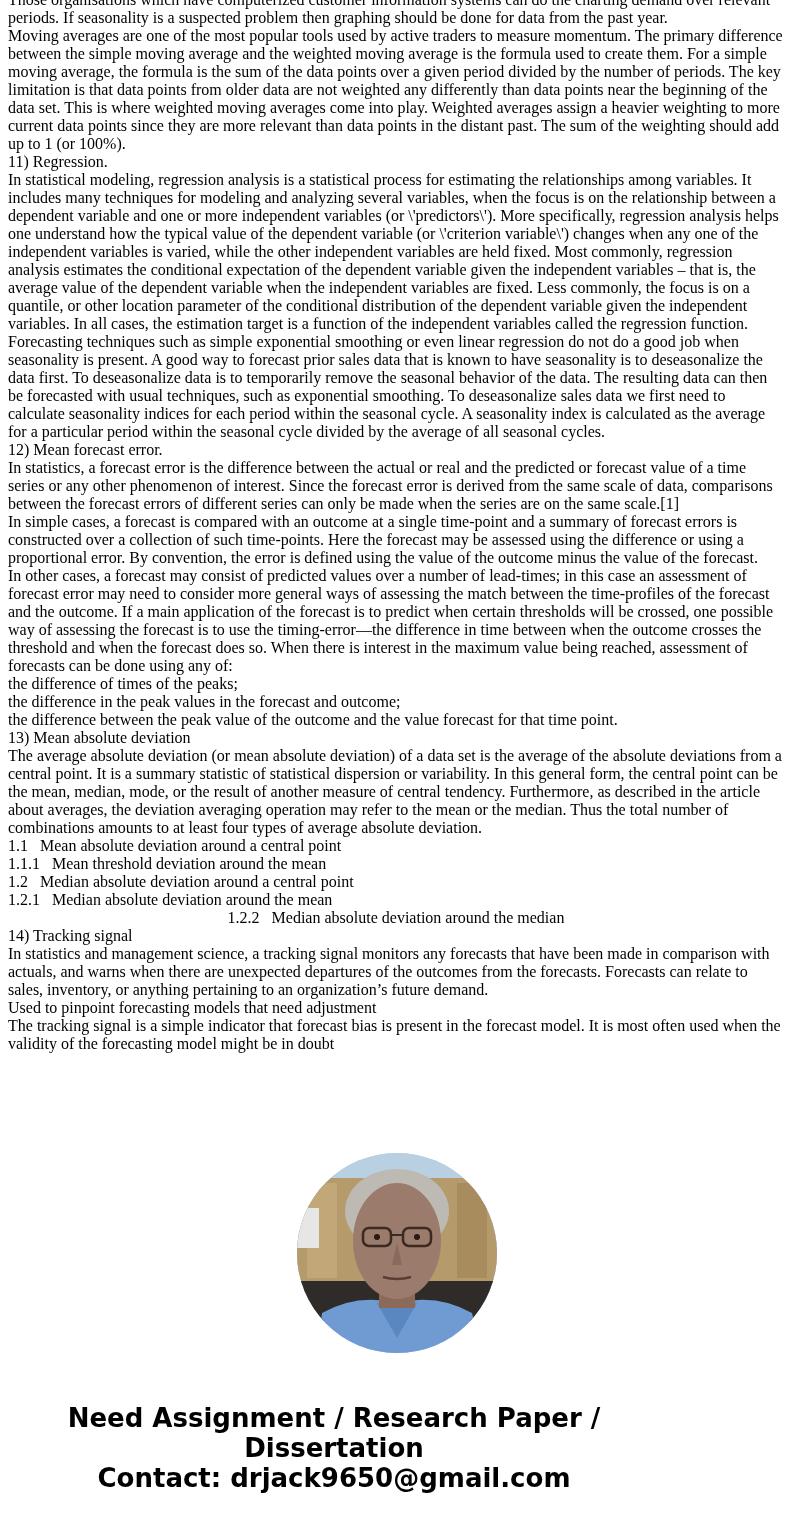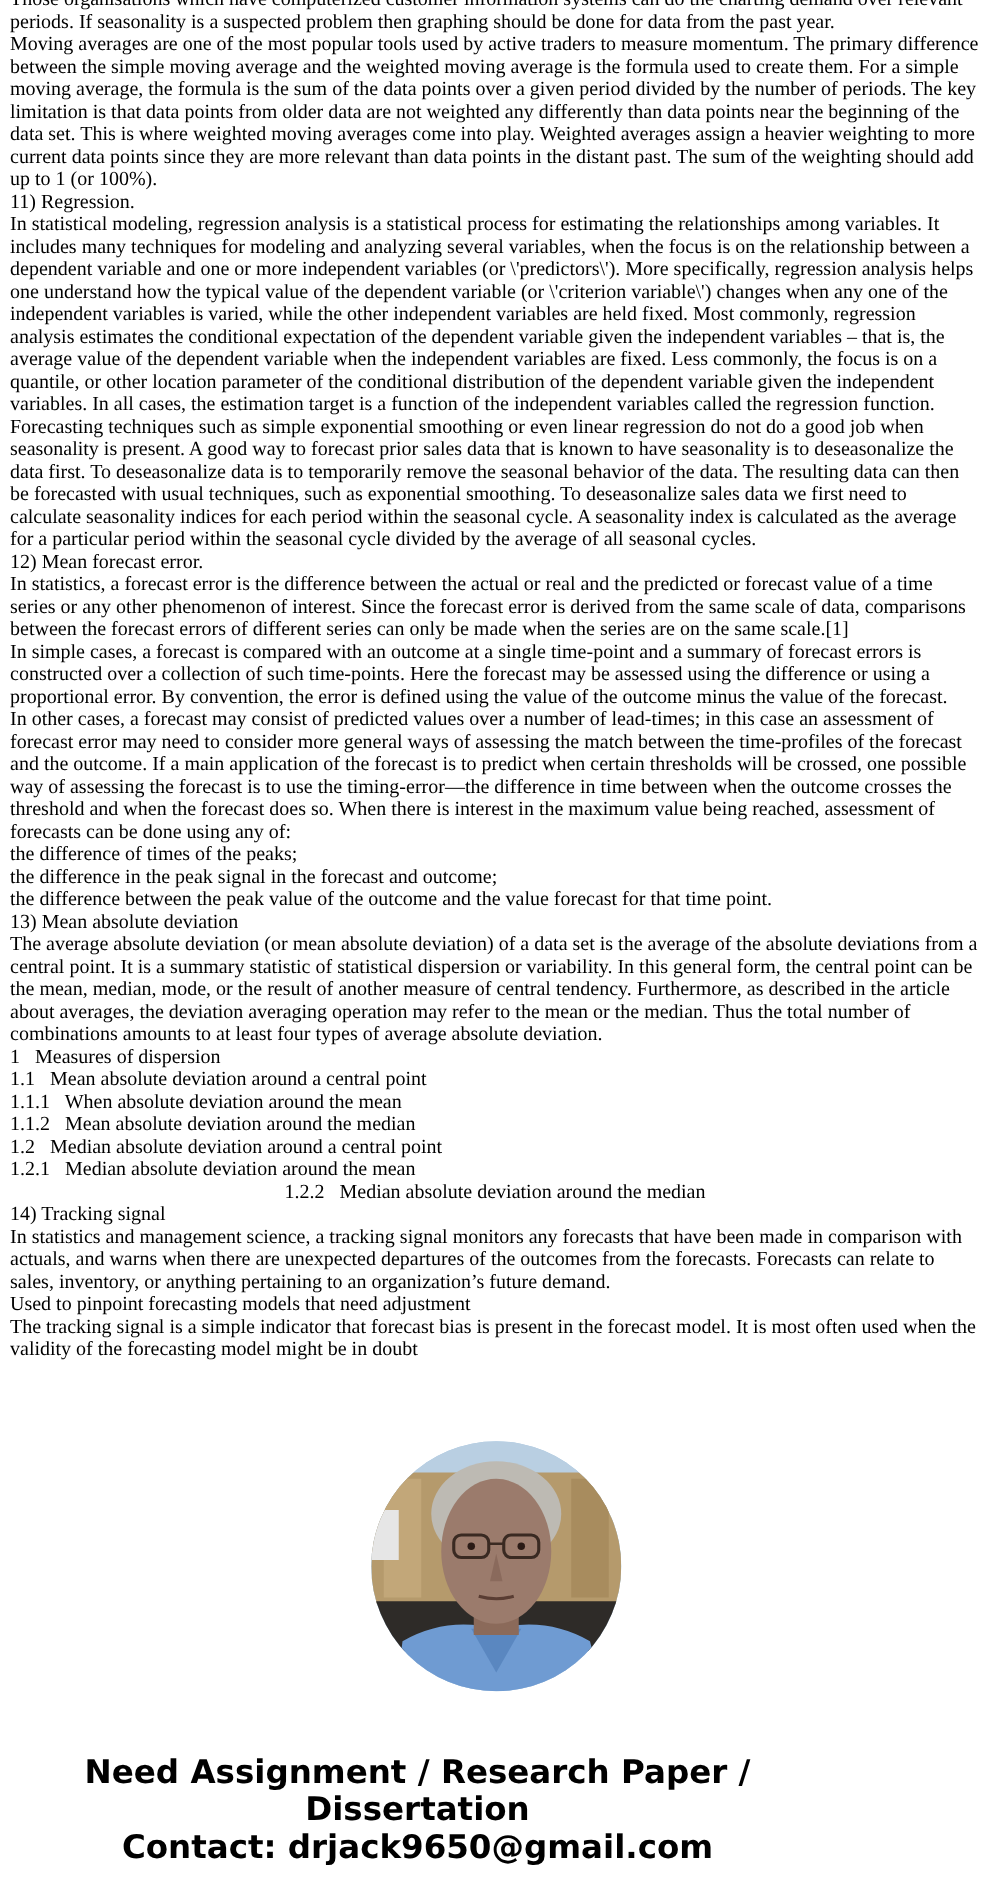--- a/index.html
+++ b/index.html
@@ -58,28 +58,26 @@
   <p>Those organisations which have computerized customer information systems can do the charting demand over relevant periods. If seasonality is a suspected problem then graphing should be done for data from the past year.</p>
   <p>Moving averages are one of the most popular tools used by active traders to measure momentum. The primary difference between the simple moving average and the weighted moving average is the formula used to create them. For a simple moving average, the formula is the sum of the data points over a given period divided by the number of periods. The key limitation is that data points from older data are not weighted any differently than data points near the beginning of the data set. This is where weighted moving averages come into play. Weighted averages assign a heavier weighting to more current data points since they are more relevant than data points in the distant past. The sum of the weighting should add up to 1 (or 100%).</p>
   <p>11) Regression.</p>
   <p>In statistical modeling, regression analysis is a statistical process for estimating the relationships among variables. It includes many techniques for modeling and analyzing several variables, when the focus is on the relationship between a dependent variable and one or more independent variables (or \'predictors\'). More specifically, regression analysis helps one understand how the typical value of the dependent variable (or \'criterion variable\') changes when any one of the independent variables is varied, while the other independent variables are held fixed. Most commonly, regression analysis estimates the conditional expectation of the dependent variable given the independent variables – that is, the average value of the dependent variable when the independent variables are fixed. Less commonly, the focus is on a quantile, or other location parameter of the conditional distribution of the dependent variable given the independent variables. In all cases, the estimation target is a function of the independent variables called the regression function.</p>
   <p>Forecasting techniques such as simple exponential smoothing or even linear regression do not do a good job when seasonality is present. A good way to forecast prior sales data that is known to have seasonality is to deseasonalize the data first. To deseasonalize data is to temporarily remove the seasonal behavior of the data. The resulting data can then be forecasted with usual techniques, such as exponential smoothing. To deseasonalize sales data we first need to calculate seasonality indices for each period within the seasonal cycle. A seasonality index is calculated as the average for a particular period within the seasonal cycle divided by the average of all seasonal cycles.</p>
   <p>12) Mean forecast error.</p>
   <p>In statistics, a forecast error is the difference between the actual or real and the predicted or forecast value of a time series or any other phenomenon of interest. Since the forecast error is derived from the same scale of data, comparisons between the forecast errors of different series can only be made when the series are on the same scale.[1]</p>
   <p>In simple cases, a forecast is compared with an outcome at a single time-point and a summary of forecast errors is constructed over a collection of such time-points. Here the forecast may be assessed using the difference or using a proportional error. By convention, the error is defined using the value of the outcome minus the value of the forecast.</p>
   <p>In other cases, a forecast may consist of predicted values over a number of lead-times; in this case an assessment of forecast error may need to consider more general ways of assessing the match between the time-profiles of the forecast and the outcome. If a main application of the forecast is to predict when certain thresholds will be crossed, one possible way of assessing the forecast is to use the timing-error—the difference in time between when the outcome crosses the threshold and when the forecast does so. When there is interest in the maximum value being reached, assessment of forecasts can be done using any of:</p>
   <p>the difference of times of the peaks;</p>
-  <p>the difference in the peak signal in the forecast and outcome;</p>
+  <p>the difference in the peak values in the forecast and outcome;</p>
   <p>the difference between the peak value of the outcome and the value forecast for that time point.</p>
   <p>13) Mean absolute deviation</p>
   <p>The average absolute deviation (or mean absolute deviation) of a data set is the average of the absolute deviations from a central point. It is a summary statistic of statistical dispersion or variability. In this general form, the central point can be the mean, median, mode, or the result of another measure of central tendency. Furthermore, as described in the article about averages, the deviation averaging operation may refer to the mean or the median. Thus the total number of combinations amounts to at least four types of average absolute deviation.</p>
-  <p style="white-space: pre;">1   Measures of dispersion</p>
   <p style="white-space: pre;">1.1   Mean absolute deviation around a central point</p>
-  <p style="white-space: pre;">1.1.1   When absolute deviation around the mean</p>
-  <p style="white-space: pre;">1.1.2   Mean absolute deviation around the median</p>
+  <p style="white-space: pre;">1.1.1   Mean threshold deviation around the mean</p>
   <p style="white-space: pre;">1.2   Median absolute deviation around a central point</p>
   <p style="white-space: pre;">1.2.1   Median absolute deviation around the mean</p>
   <p style="white-space: pre; text-align: center;">1.2.2   Median absolute deviation around the median</p>
   <p>14) Tracking signal</p>
   <p>In statistics and management science, a tracking signal monitors any forecasts that have been made in comparison with actuals, and warns when there are unexpected departures of the outcomes from the forecasts. Forecasts can relate to sales, inventory, or anything pertaining to an organization’s future demand.</p>
   <p>Used to pinpoint forecasting models that need adjustment</p>
   <p>The tracking signal is a simple indicator that forecast bias is present in the forecast model. It is most often used when the validity of the forecasting model might be in doubt</p>
 </div>
 
 <div class="photo-wrap">

